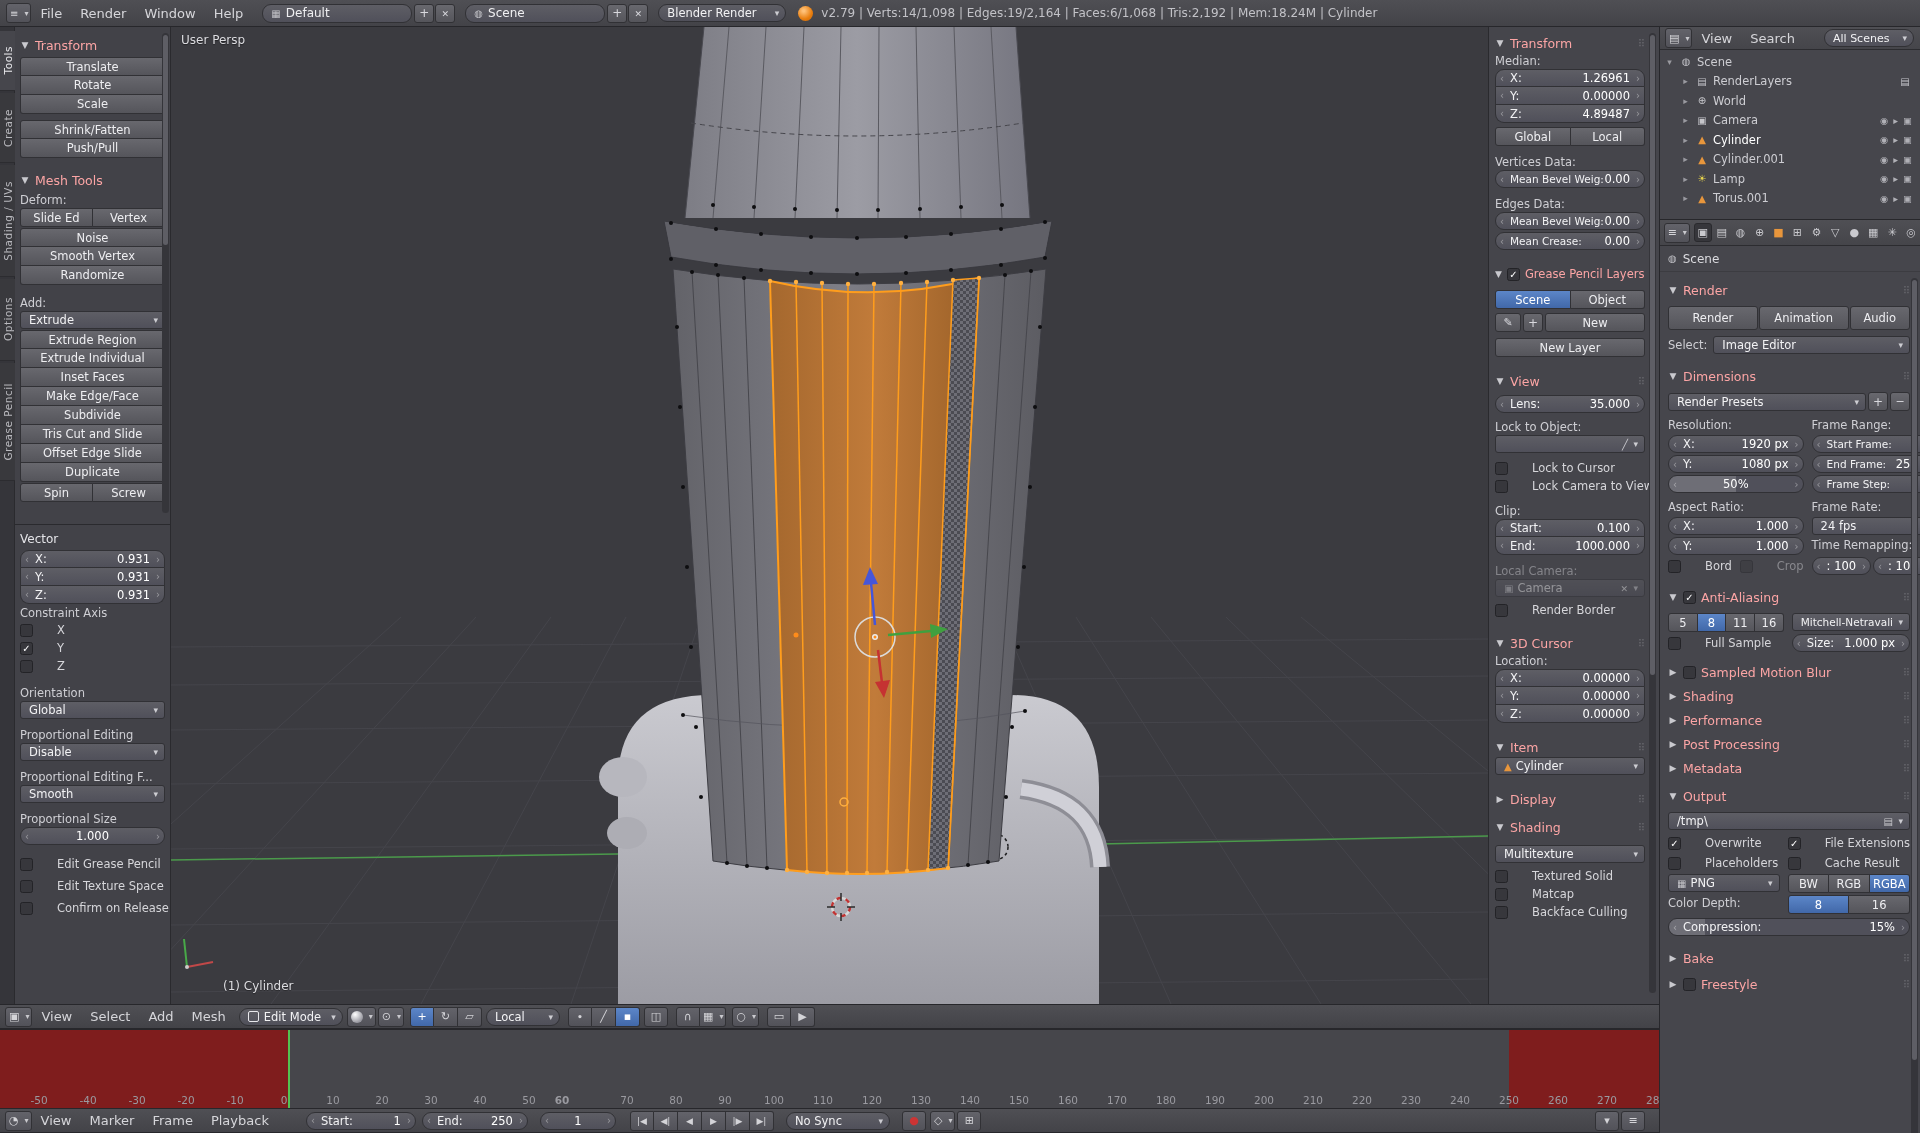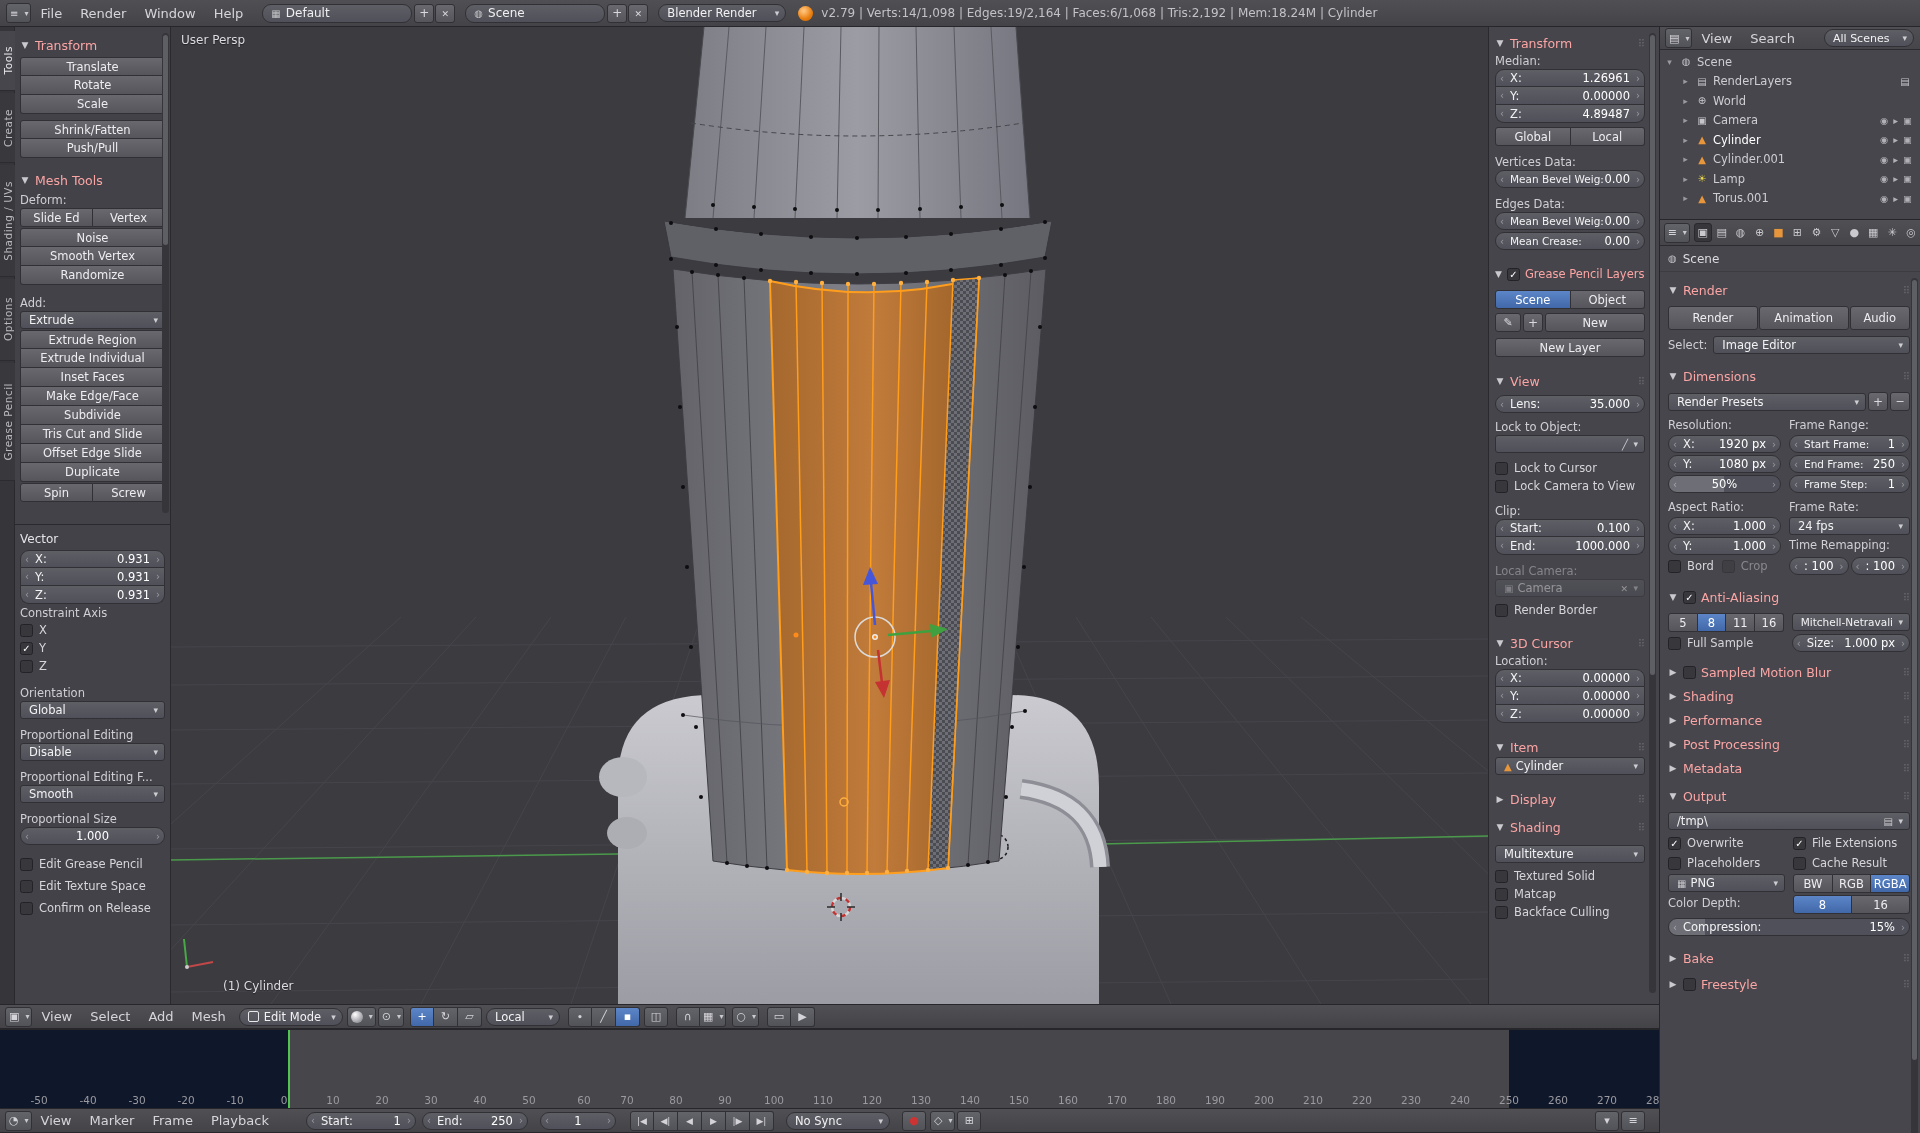--- a/index.html
+++ b/index.html
@@ -31,21 +31,21 @@
 .seg .btn:last-child{border-radius:0 3px 3px 0}
 .blue{background:linear-gradient(#5c86c8,#4168a9)!important;color:#fff!important}
 .nfield,.dd{position:relative;display:flex;align-items:center;background:linear-gradient(#5e5e65,#50505七,#50505a);background:linear-gradient(#5e5e65,#50505a);border:1px solid #313135;border-radius:9px;height:18px;font-size:11.5px;color:#f2f2f4;padding:0 14px;white-space:nowrap;cursor:default}
 .nfield::before{content:"‹";position:absolute;left:4px;color:rgba(255,255,255,.38);font-size:10px}
 .nfield::after{content:"›";position:absolute;right:4px;color:rgba(255,255,255,.38);font-size:10px}
 .dd{padding:0 16px 0 8px}
 .dd::after{content:"▾";position:absolute;right:6px;font-size:9px;color:#cdcdd2}
 .fl{flex:0 0 auto}
 .fv{flex:1;text-align:right;color:#fff}
 .fc{flex:1;text-align:center;color:#fff}
-.cbrow{display:flex;align-items:center;gap:6px;height:18px}
+.cbrow{display:flex;align-items:center;gap:24px;height:18px}
 .cb{width:13px;height:13px;background:#37373c;border:1px solid #232327;border-radius:2.5px;display:flex;align-items:center;justify-content:center;font-size:10px;color:#fff;flex:0 0 auto}
 .cb.checked::before{content:"✓"}
 .cbl{font-size:11.5px;color:#d6d6da;white-space:nowrap}
 .dis{opacity:.45}
 .chip{display:flex;align-items:center;justify-content:center;background:linear-gradient(#68686e,#55555b);border:1px solid #313135;height:19px;font-size:11px;color:#d9d9de;border-radius:3px;cursor:default}
 
 .selpill{display:flex;align-items:center;background:linear-gradient(#5e5e65,#50505a);border:1px solid #313135;border-radius:9px;height:19px;padding:0 8px;gap:5px;font-size:12px;color:#f0f0f2}
 .miniico{font-size:10px;color:#c6c6cb}
 .icon-x::before{content:"✕";font-size:9px}
 .icon-plus::before{content:"+";font-size:12px}
@@ -697,36 +697,36 @@
     <div class="f" style="margin-left:8px;gap:0">
       <div class="hicon" style="border-radius:3px 0 0 3px">
           <span>▭</span>
         </div>
       <div class="hicon" style="border-radius:0 3px 3px 0;border-left:0">
           <span>▶</span>
         </div>
     </div>
   </div>
 
-  <div class="r" style="left:0;top:1029px;width:1659px;height:79px;background:#0f172a;border-top:1px solid #27272b;overflow:hidden">
+  <div class="r" style="left:0;top:1029px;width:1659px;height:79px;background:#7f1d1d;border-top:1px solid #27272b;overflow:hidden">
     <div class="r" style="left:289px;top:0;width:1220px;height:79px;background:#46464b"></div>
     <div class="r" style="left:288px;top:0;width:2px;height:79px;background:#52c452"></div>
     <div id="timeline-ruler-labels" class="r" style="left:0;top:0;width:1659px;height:79px">
         <span class="tl-num" style="left: 39px;">-50</span>
         <span class="tl-num" style="left: 88px;">-40</span>
         <span class="tl-num" style="left: 137px;">-30</span>
         <span class="tl-num" style="left: 186px;">-20</span>
         <span class="tl-num" style="left: 235px;">-10</span>
         <span class="tl-num" style="left: 284px;">0</span>
         <span class="tl-num" style="left: 333px;">10</span>
         <span class="tl-num" style="left: 382px;">20</span>
         <span class="tl-num" style="left: 431px;">30</span>
         <span class="tl-num" style="left: 480px;">40</span>
         <span class="tl-num" style="left: 529px;">50</span>
-        <span class="tl-num" style="left: 584px;">60</span>
+        <span class="tl-num" style="left: 562px; font-weight: bold;">60</span>
         <span class="tl-num" style="left: 627px;">70</span>
         <span class="tl-num" style="left: 676px;">80</span>
         <span class="tl-num" style="left: 725px;">90</span>
         <span class="tl-num" style="left: 774px;">100</span>
         <span class="tl-num" style="left: 823px;">110</span>
         <span class="tl-num" style="left: 872px;">120</span>
         <span class="tl-num" style="left: 921px;">130</span>
         <span class="tl-num" style="left: 970px;">140</span>
         <span class="tl-num" style="left: 1019px;">150</span>
         <span class="tl-num" style="left: 1068px;">160</span>

